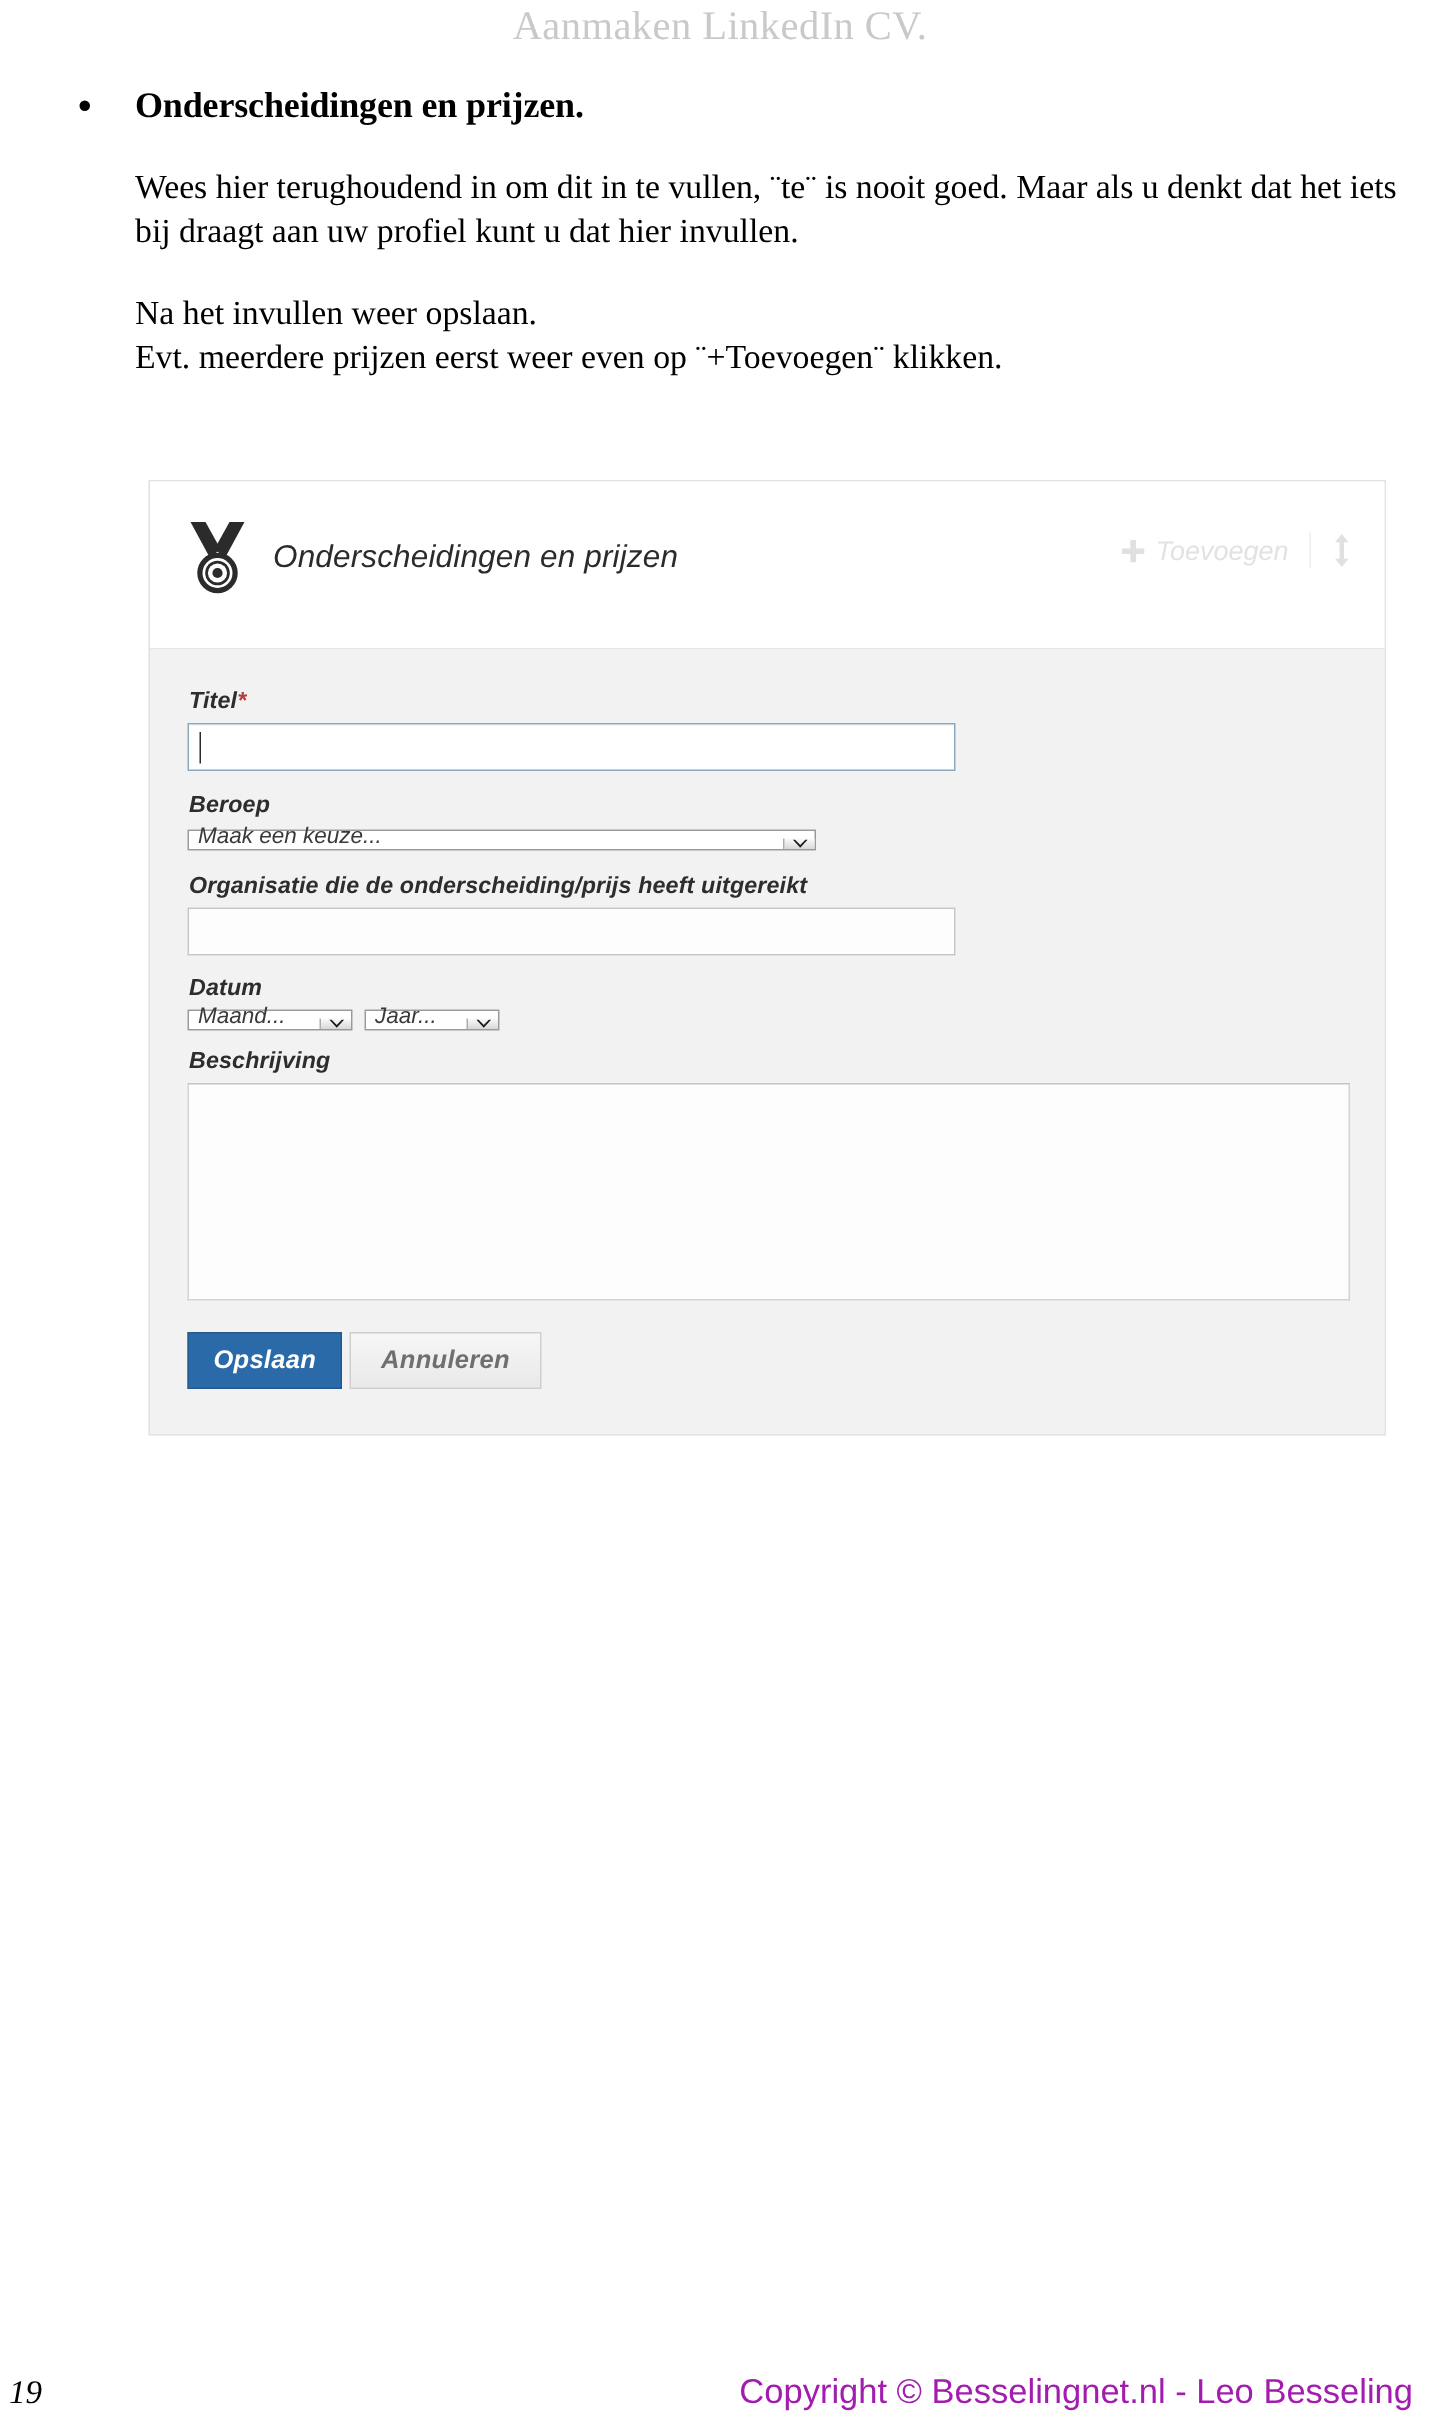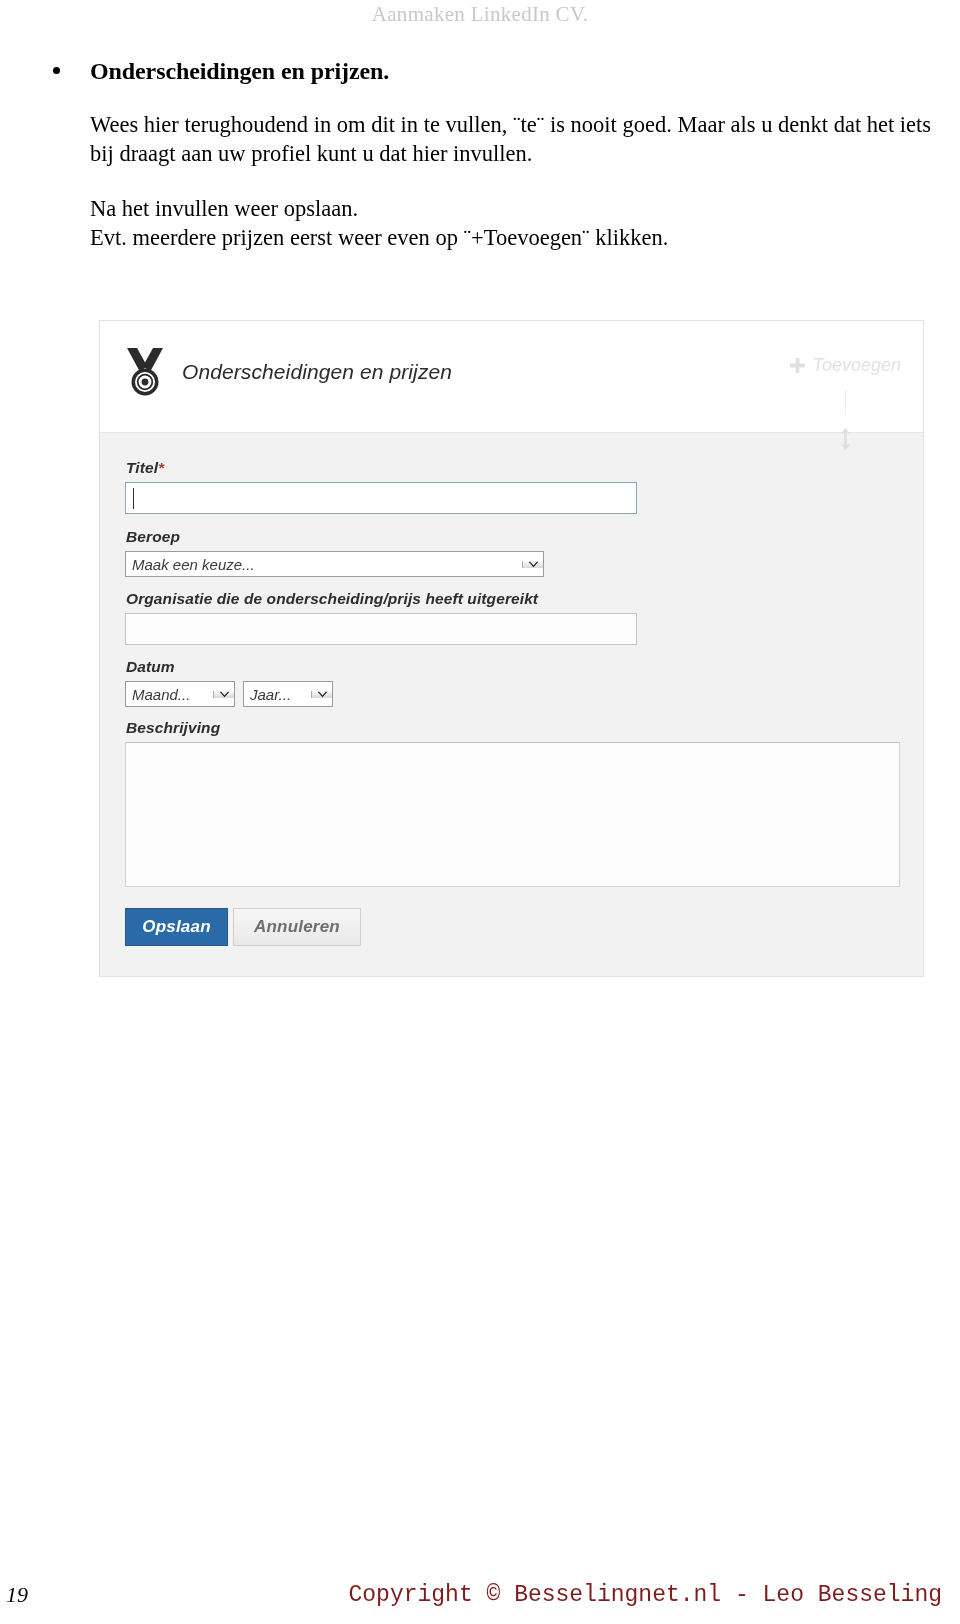--- a/index.html
+++ b/index.html
@@ -14,21 +14,21 @@
   }
 
   
   .running-head {
     position: absolute;
     top: 2px;
     left: 0;
     width: 960px;
     text-align: center;
     font-family: "Liberation Serif", "DejaVu Serif", serif;
-    font-size: 21px;
+    font-size: 27px;
     color: #c9c9c9;
     letter-spacing: 0.3px;
   }
 
   
   .doc-body {
     position: absolute;
     top: 58px;
     left: 0;
     width: 960px;
@@ -98,21 +98,20 @@
     font-size: 21px;
     color: #2b2b2b;
     letter-spacing: 0.1px;
     white-space: nowrap;
   }
   .shot-head-right {
     display: flex;
     align-items: center;
     gap: 14px;
     padding-top: 8px;
-    flex-direction: column;
   }
   .add-link {
     display: flex;
     align-items: center;
     gap: 8px;
     font-family: "Liberation Sans", "DejaVu Sans", sans-serif;
     font-size: 18px;
     color: #e2e2e2;
     white-space: nowrap;
   }
@@ -156,25 +155,25 @@
     position: absolute;
     left: 7px;
     top: 5px;
     width: 1px;
     height: 21px;
     background: #2b2b2b;
   }
   .text-input.plain { border: 1px solid #c6c6c6; background: #fdfdfd; }
 
   .select-box {
-    height: 26px;
+    height: 14px;
     background: #ffffff;
     border: 1px solid #9a9a9a;
     display: inline-flex;
-    align-items: center;
+    align-items: flex-end;
     vertical-align: middle;
   }
   .select-box .sel-text {
     font-family: "Liberation Sans", "DejaVu Sans", sans-serif;
     font-size: 15px;
     color: #3a3a3a;
     padding: 0 6px;
     display: flex;
     align-items: center;
     flex: 1 1 auto;
@@ -239,23 +238,23 @@
     bottom: 16px;
     font-family: "Liberation Serif", "DejaVu Serif", serif;
     font-size: 22px;
     color: #000;
     font-style: italic;
   }
   .copyright {
     position: absolute;
     right: 18px;
     bottom: 16px;
-    font-family: Liberation Mono, monospace;
+    font-family: Liberation Sans, sans-serif;
     font-size: 23px;
-    color: #7f1d1d;
+    color: #a21caf;
     white-space: nowrap;
   }
 </style>
 </head>
 <body>
 
 <div class="running-head">Aanmaken LinkedIn CV.</div>
 
 <div class="doc-body">
 

